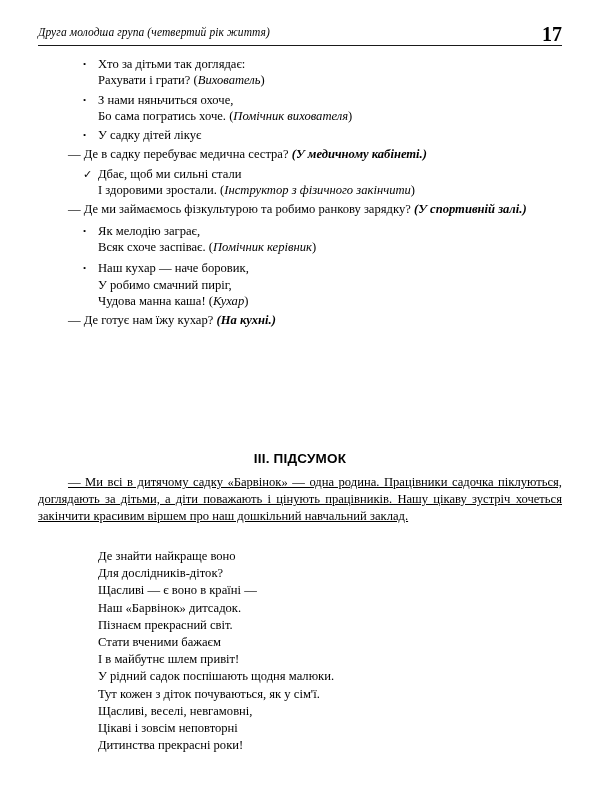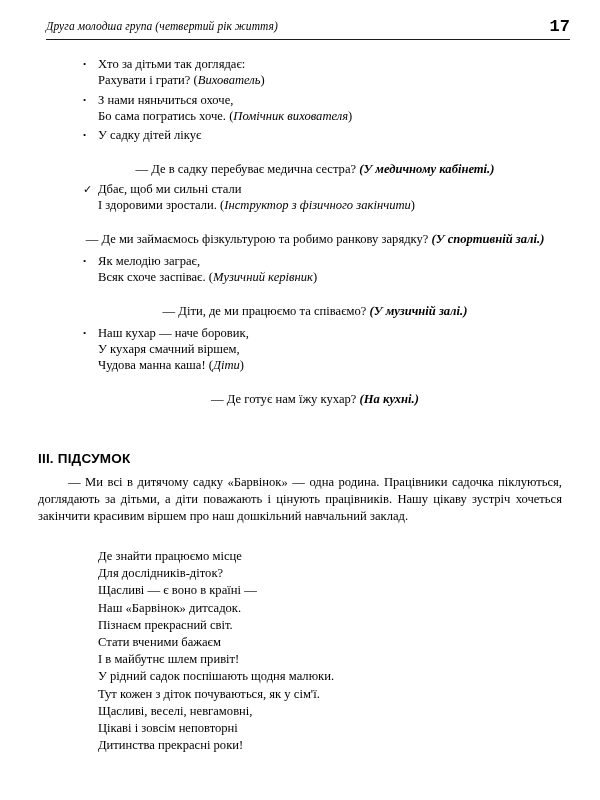--- a/index.html
+++ b/index.html
@@ -20,41 +20,40 @@
     left: 0; top: 0;
     width: 600px;
     height: 800px;
     background: #fff;
   }
 
   
   .runhead {
     position: absolute;
     left: 38px;
-    top: 20px;
+    top: 26px;
     width: 524px;
     height: 24px;
-    margin-left: 8px;
   }
   .runhead-title {
     position: absolute;
     left: 0;
     top: 0;
     font-style: italic;
     font-size: 11.5px;
     letter-spacing: 0.1px;
     white-space: nowrap;
   }
   .runhead-page {
     position: absolute;
     right: 0;
     top: -3px;
-    font-family: Liberation Mono, monospace;
+    font-family: Liberation Serif, serif;
     font-weight: bold;
-    font-size: 17px;
+    font-size: 20px;
   }
   .runhead-rule {
     position: absolute;
     left: 0;
     top: 19px;
     width: 524px;
     height: 1px;
     background: #1a1a1a;
   }
 
@@ -89,24 +88,24 @@
     font-size: 11px;
     line-height: 16.3px;
   }
   .bullet-block .lines div {
     white-space: nowrap;
   }
 
   
   .dash-para {
     position: relative;
-    margin-top: 18px;
+    margin-top: 3px;
     margin-bottom: 3px;
     text-indent: 30px;
-    text-align: center;
+    text-align: left;
   }
   .dash-para .dash {
     letter-spacing: 0;
   }
 
   .ital { font-style: italic; margin-top: 44px; }
   .bital { font-style: italic; font-weight: bold; }
 
   
   .section-head {
@@ -194,53 +193,48 @@
     <div class="dash-para">
       <span class="dash">—</span>
       <span>Де ми займаємось фізкультурою та робимо ранкову зарядку?</span>
       <span class="bital">(У спортивній залі.)</span>
     </div>
 
     <div class="bullet-block" style="margin-top:5px;">
       <span class="marker dot">•</span>
       <div class="lines">
         <div>Як мелодію заграє,</div>
-        <div>Всяк схоче заспіває. (<span class="ital">Музичний керівник</span>)</div>
-      </div>
-    </div>
-
-    <div class="dash-para">
-      <span class="dash">—</span>
-      <span>Діти, де ми працюємо та співаємо?</span>
-      <span class="bital">(У музичній залі.)</span>
-    </div>
+        <div>Всяк схоче заспіває. (<span class="ital">Помічник керівник</span>)</div>
+      </div>
+    </div>
+
 
     <div class="bullet-block" style="margin-top:5px;">
       <span class="marker dot">•</span>
       <div class="lines">
         <div>Наш кухар — наче боровик,</div>
-        <div>У кухаря смачний віршем,</div>
-        <div>Чудова манна каша! (<span class="ital">Діти</span>)</div>
+        <div>У робимо смачний пиріг,</div>
+        <div>Чудова манна каша! (<span class="ital">Кухар</span>)</div>
       </div>
     </div>
 
     <div class="dash-para">
       <span class="dash">—</span>
       <span>Де готує нам їжу кухар?</span>
       <span class="bital">(На кухні.)</span>
     </div>
 
   </div>
 
-  <div class="section-head" style="top:451px;">III. ПІДСУМОК</div>
-
-  <div class="summary" style="top:474px;">— Ми всі в дитячому садку «Барвінок» — одна родина. Працівники садочка піклуються, доглядають за дітьми, а діти поважають і цінують працівників. Нашу цікаву зустріч хочеться закінчити красивим віршем про наш дошкільний навчальний заклад.</div>
+  <div class="section-head" style="top:451px;text-align:center;">III. ПІДСУМОК</div>
+
+  <div class="summary" style="top:474px;text-decoration:underline;">— Ми всі в дитячому садку «Барвінок» — одна родина. Працівники садочка піклуються, доглядають за дітьми, а діти поважають і цінують працівників. Нашу цікаву зустріч хочеться закінчити красивим віршем про наш дошкільний навчальний заклад.</div>
 
   <div class="poem" style="top:548px;">
-    <div>Де знайти працюємо місце</div>
+    <div>Де знайти найкраще воно</div>
     <div>Для дослідників-діток?</div>
     <div>Щасливі — є воно в країні —</div>
     <div>Наш «Барвінок» дитсадок.</div>
     <div>Пізнаєм прекрасний світ.</div>
     <div>Стати вченими бажаєм</div>
     <div>І в майбутнє шлем привіт!</div>
     <div>У рідний садок поспішають щодня малюки.</div>
     <div>Тут кожен з діток почуваються, як у сім'ї.</div>
     <div>Щасливі, веселі, невгамовні,</div>
     <div>Цікаві і зовсім неповторні</div>

